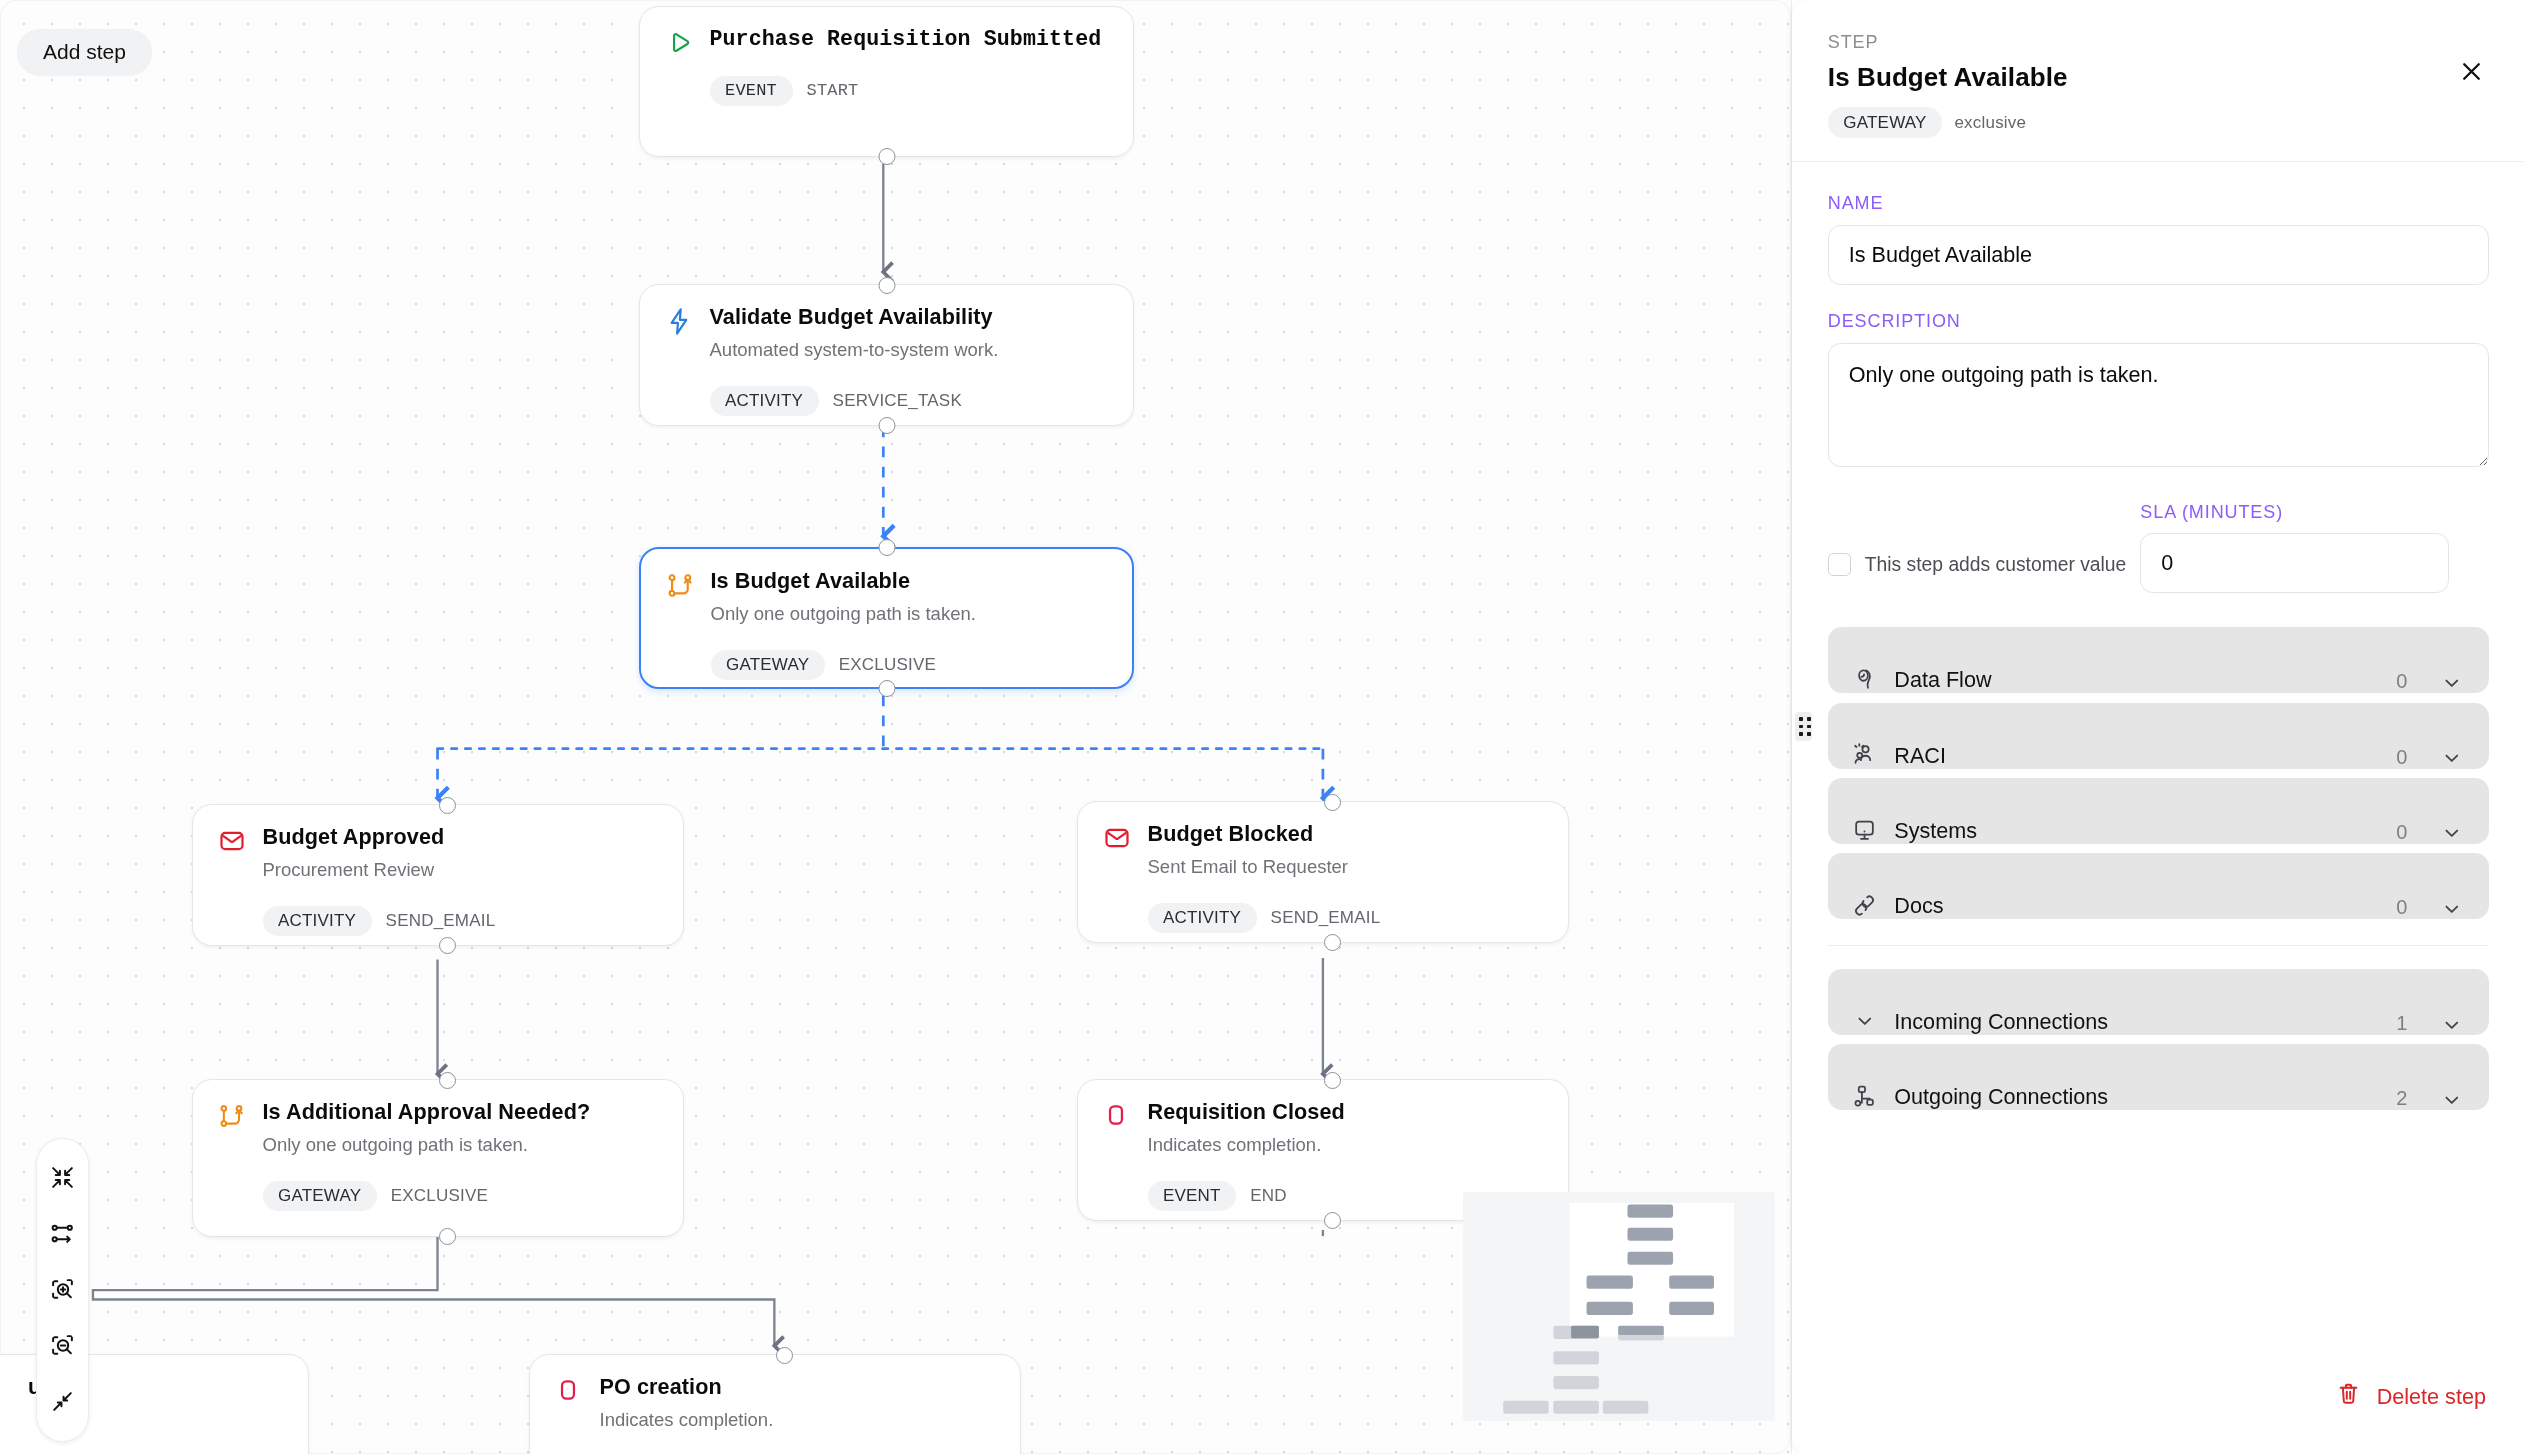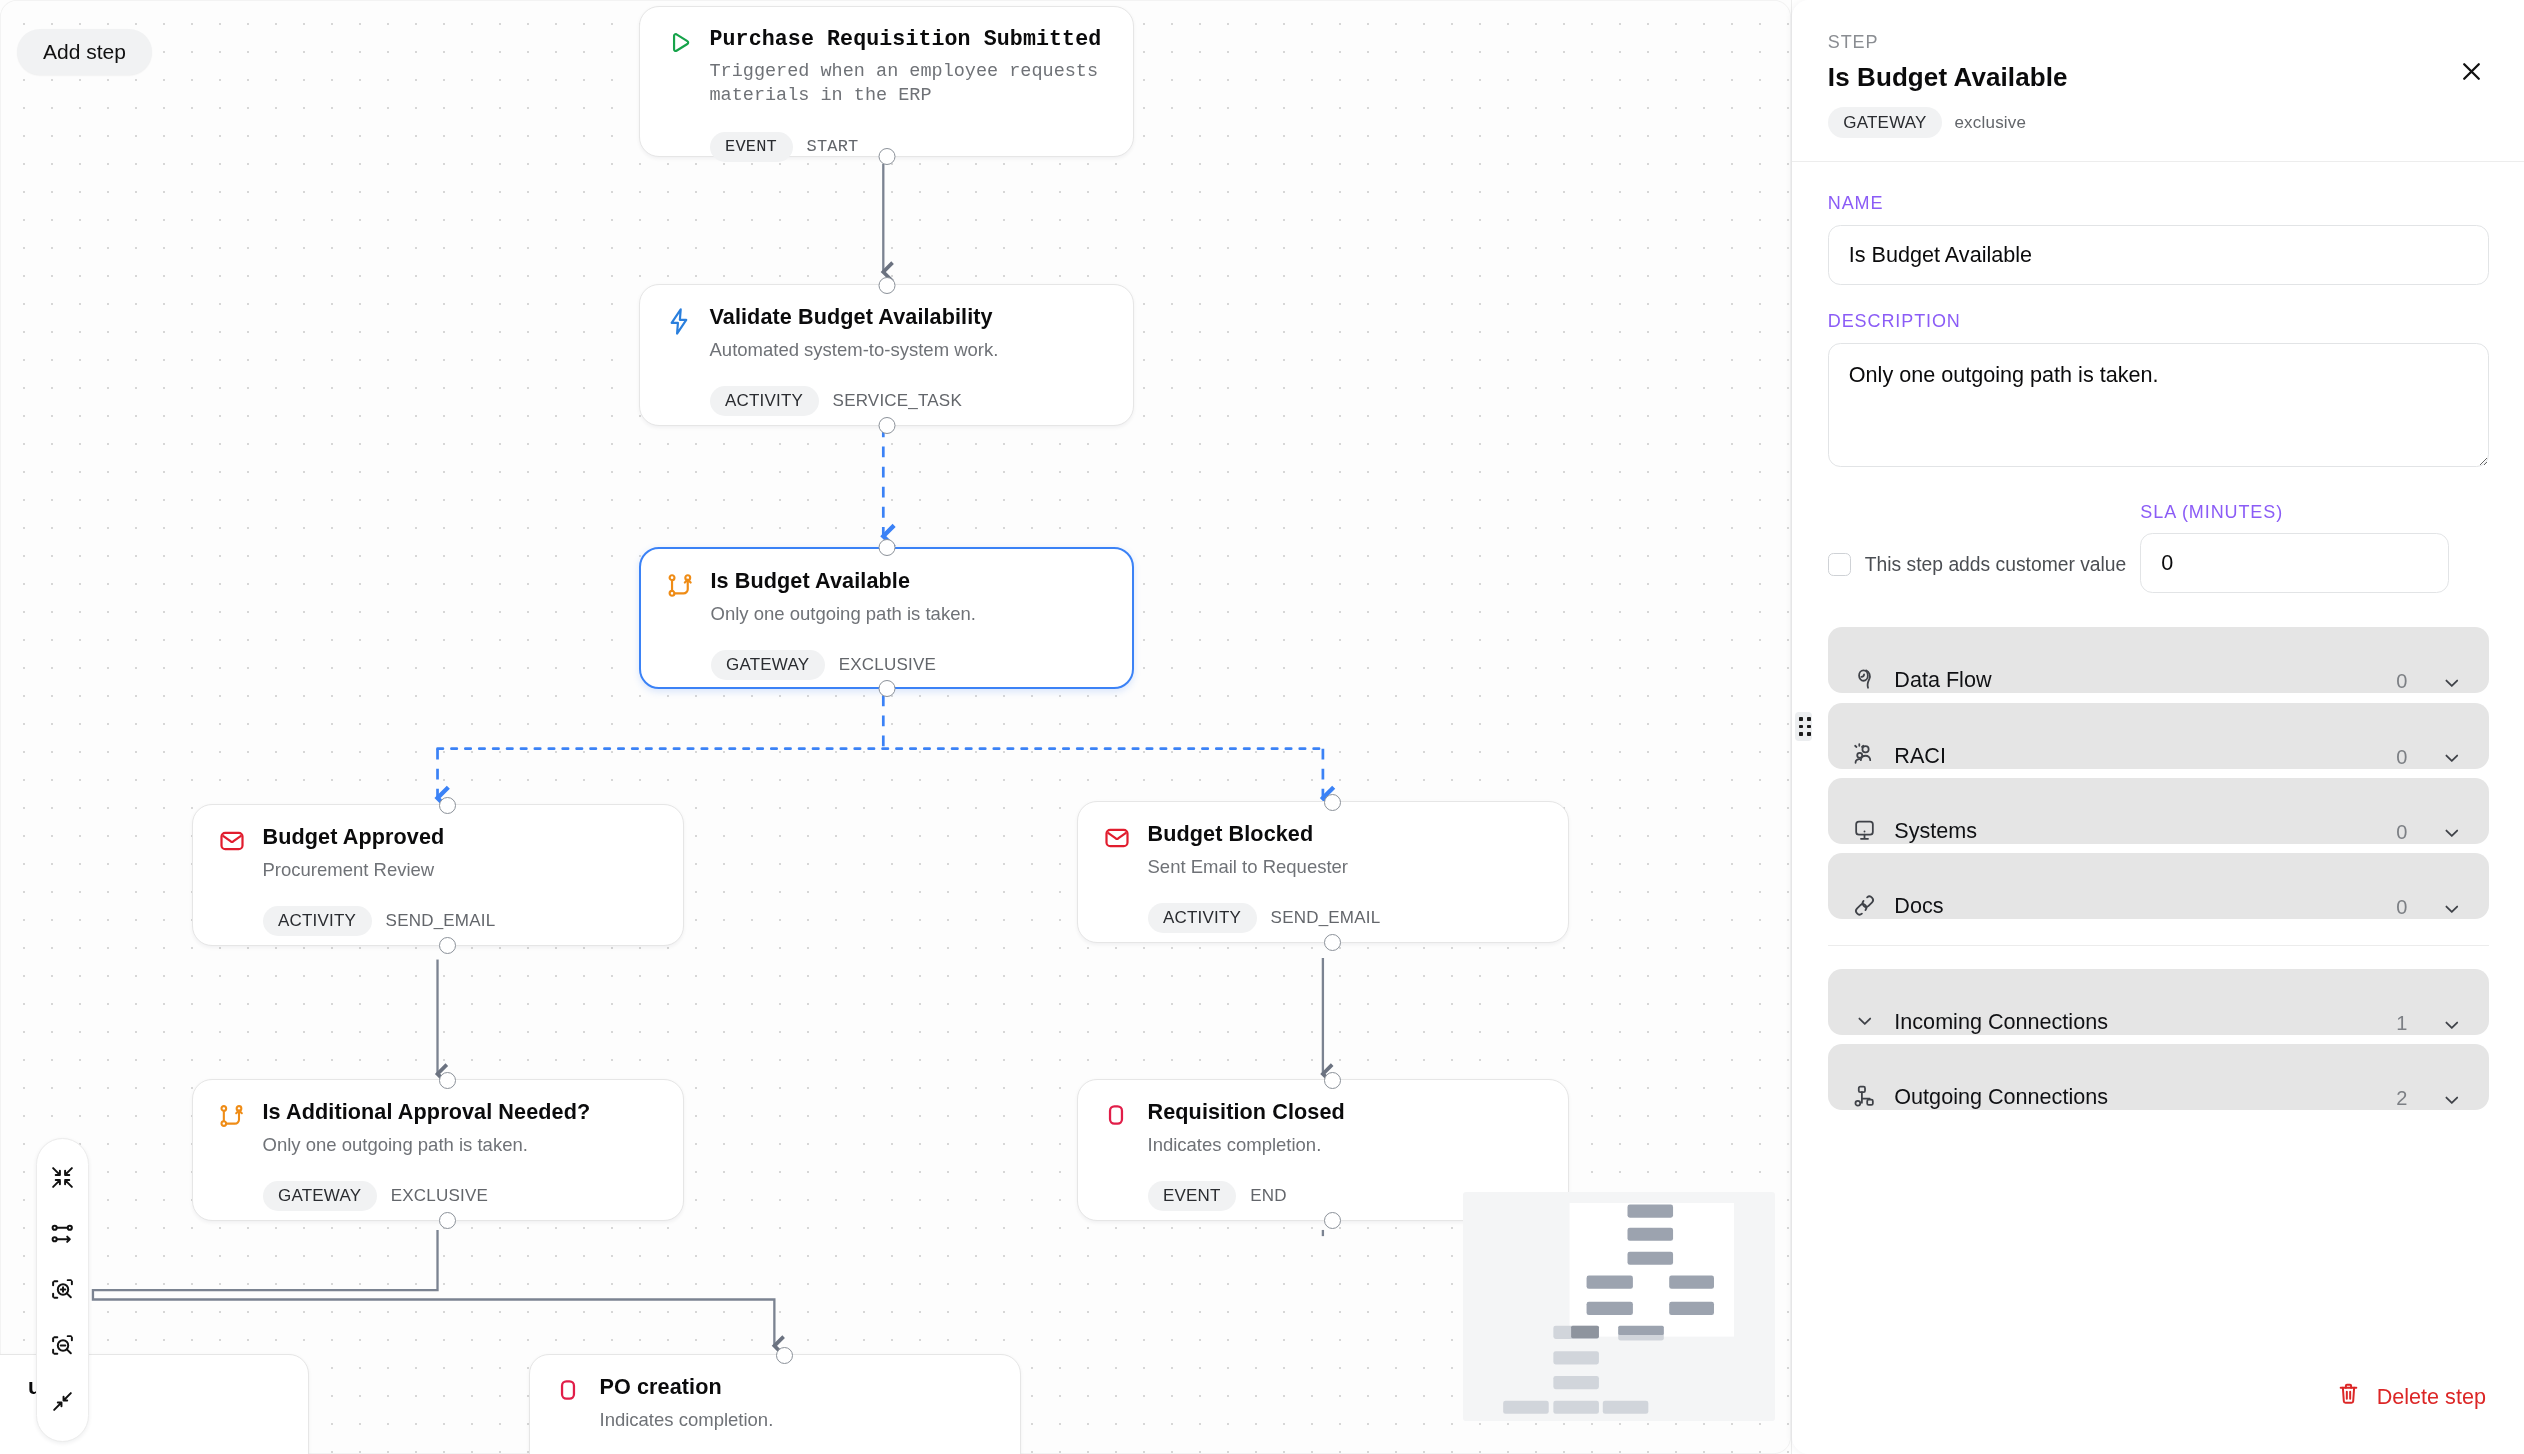--- a/index.html
+++ b/index.html
@@ -261,21 +261,20 @@
 
     <div class="node" style="left:639px; top:6.2px; width:495px; height:151px;font-family:Liberation Mono, monospace;">
       <div class="node-row">
         <span class="node-ico">
           <svg viewBox="0 0 24 24" width="29" height="29" fill="none" stroke="#16a34a" stroke-width="1.8" stroke-linejoin="round">
             <path d="M7.5 5.6c0-1.1 1.1-1.7 2-1.2l9 5.6c.9.5.9 1.9 0 2.4l-9 5.6c-.9.5-2-.1-2-1.2z"></path>
           </svg>
         </span>
         <div class="node-body">
           <div class="node-title">Purchase Requisition Submitted</div>
-          <div class="node-sub">Triggered when an employee requests materials in the ERP</div>
           <div class="node-tags">
             <span class="tag-pill">EVENT</span>
             <span class="tag-sub">START</span>
           </div>
         </div>
       </div>
       <span class="port" style="left:50%; bottom:-8.5px; transform:translateX(-50%);"></span>
     </div>
 
     <div class="node" style="left:639px; top:284px; width:495px; height:142px;">
@@ -358,21 +357,21 @@
           <div class="node-tags">
             <span class="tag-pill">ACTIVITY</span>
             <span class="tag-sub">SEND_EMAIL</span>
           </div>
         </div>
       </div>
       <span class="port" style="left:246px; top:-8.5px;"></span>
       <span class="port" style="left:246px; bottom:-8.5px;"></span>
     </div>
 
-    <div class="node" style="left:192px; top:1079px; width:492px; height:142px;">
+    <div class="node" style="left:192px; top:1079px; width:492px; height:158px;">
       <div class="node-row">
         <span class="node-ico">
           <svg viewBox="0 0 24 24" width="28" height="28" fill="none" stroke="#ef8c16" stroke-width="1.8" stroke-linecap="round" stroke-linejoin="round">
             <circle cx="5" cy="5.5" r="2"></circle>
             <circle cx="5" cy="18.5" r="2"></circle>
             <circle cx="18" cy="5.5" r="2"></circle>
             <path d="M5 7.5 V16.5"></path>
             <path d="M7 18.5 h7.5 a3.5 3.5 0 0 0 3.5-3.5 V7.6"></path>
             <path d="M15.6 9.6 L18 7.2 L20.4 9.6"></path>
           </svg>

